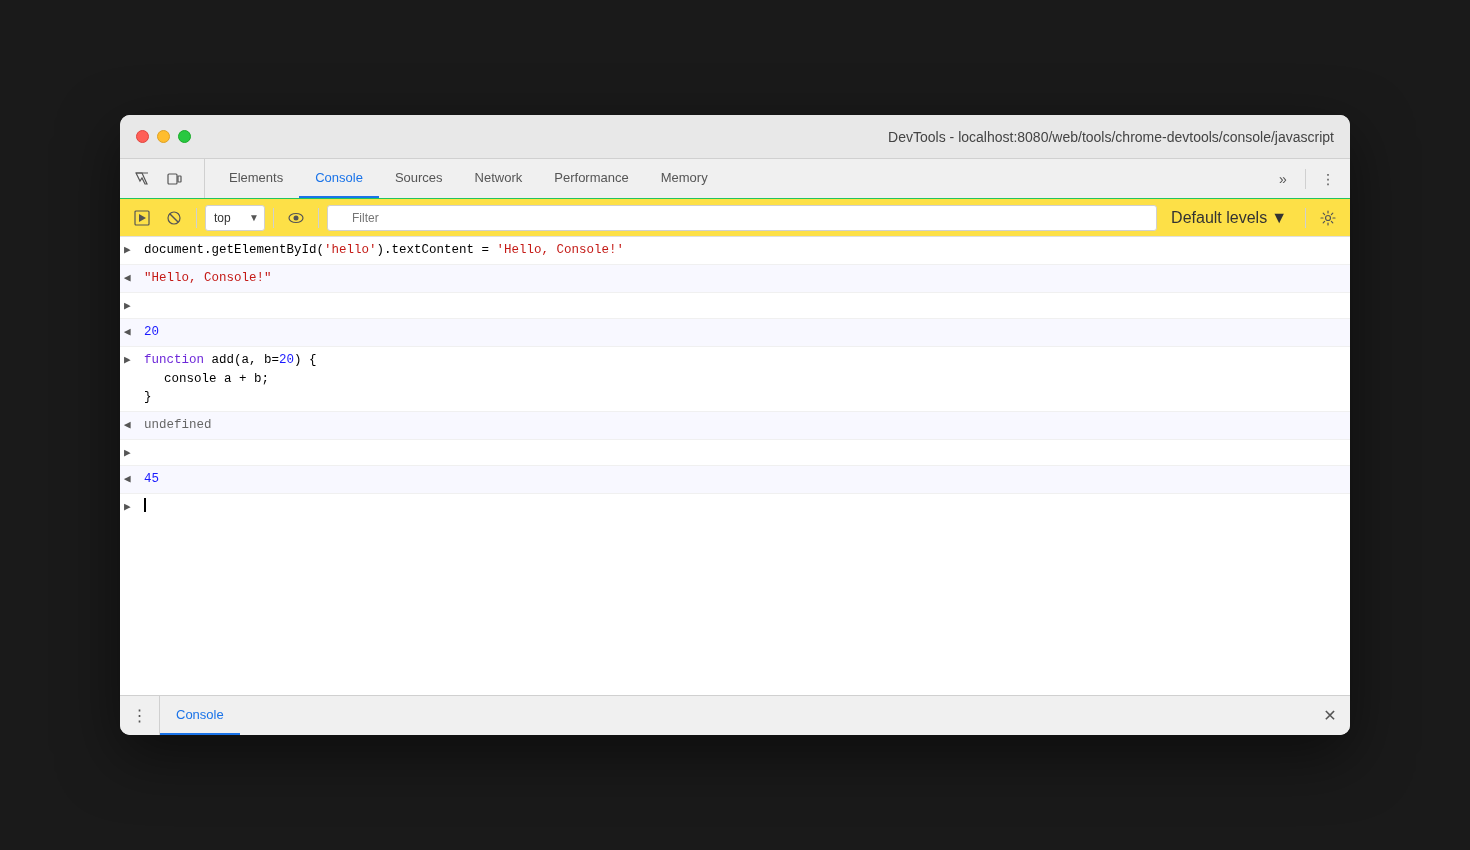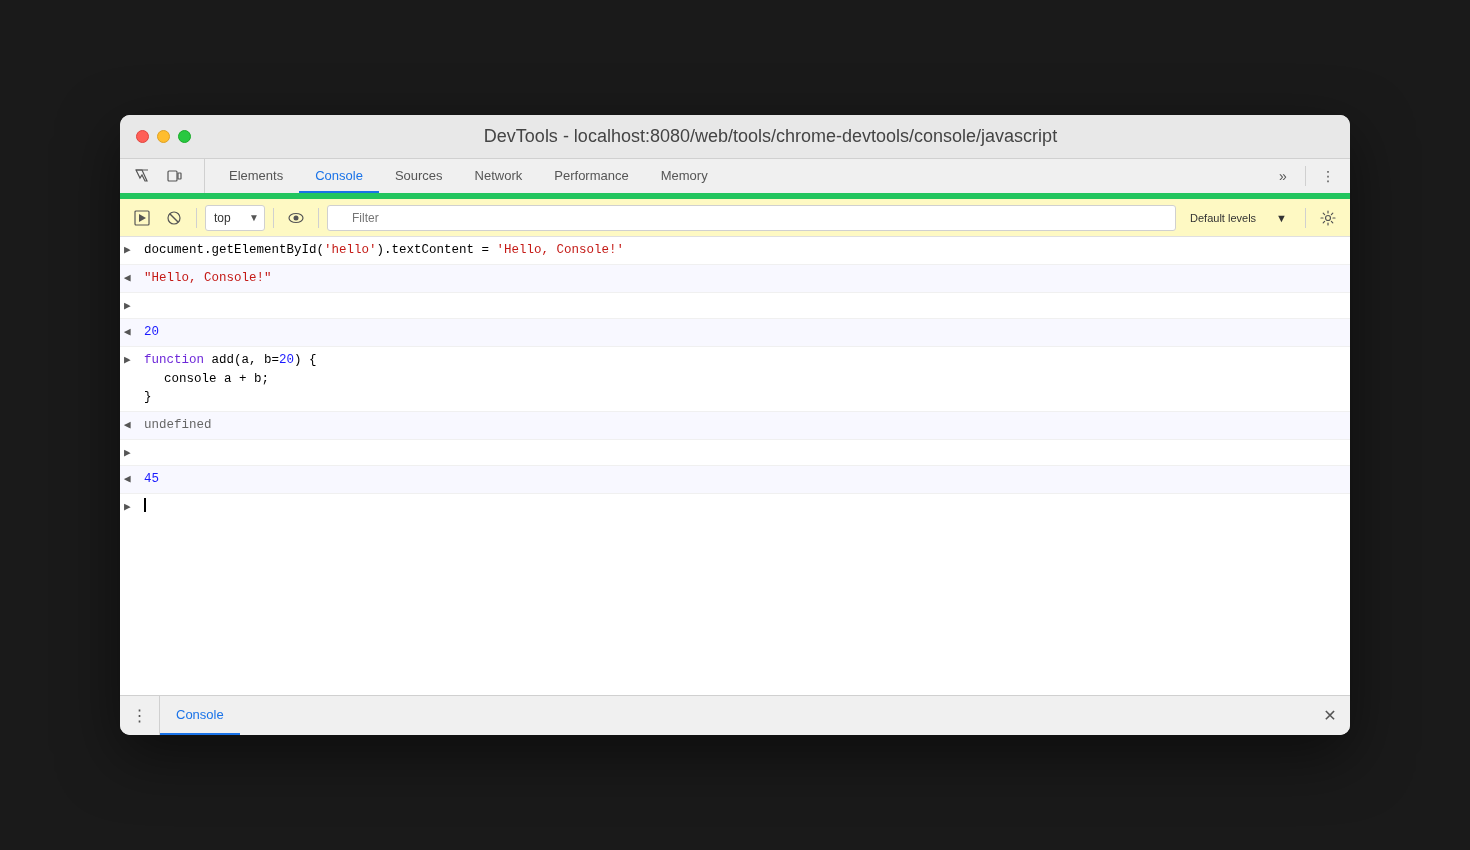--- a/index.html
+++ b/index.html
@@ -40,32 +40,32 @@
     .traffic-light {
       width: 13px;
       height: 13px;
       border-radius: 50%;
     }
     .tl-close { background: #ff5f57; border: 1px solid #e0443e; }
     .tl-minimize { background: #ffbd2e; border: 1px solid #dea123; }
     .tl-maximize { background: #28c840; border: 1px solid #1aab29; }
     .title-text {
       flex: 1;
-      text-align: center;
-      font-size: 18px;
+      text-align: right;
+      font-size: 14px;
       color: #444;
       font-weight: 500;
     }
     
     .tab-bar {
       background: #f0f0f0;
       height: 40px;
       display: flex;
       align-items: stretch;
-      border-bottom: 6px solid #22c55e;
+      border-bottom: 1px solid #22c55e;
       flex-shrink: 0;
       padding: 0 8px;
     }
     .tab-left-icons {
       display: flex;
       align-items: center;
       gap: 4px;
       padding-right: 16px;
       border-right: 1px solid #d0d0d0;
       margin-right: 8px;
@@ -101,21 +101,21 @@
       border-bottom: 2px solid #1a73e8;
     }
     .tab-right-icons {
       display: flex;
       align-items: center;
       gap: 4px;
       margin-left: auto;
     }
     
     .console-toolbar {
-      background: #fef9c3;
+      background: #fde047;
       height: 38px;
       display: flex;
       align-items: center;
       padding: 0 8px;
       border-bottom: 1px solid #e0e0e0;
       flex-shrink: 0;
       gap: 4px;
     }
     .toolbar-divider {
       width: 1px;
@@ -156,23 +156,23 @@
     .select-arrow {
       position: absolute;
       right: 6px;
       pointer-events: none;
       color: #555;
       font-size: 10px;
     }
     .default-levels-btn {
       display: flex;
       align-items: flex-start;
-      gap: 20px;
+      gap: 4px;
       padding: 4px 10px;
-      font-size: 11px;
+      font-size: 16px;
       color: #333;
       cursor: pointer;
       border-radius: 3px;
       white-space: nowrap;
     }
     
     .console-output {
       flex: 1;
       background: white;
       overflow-y: auto;

